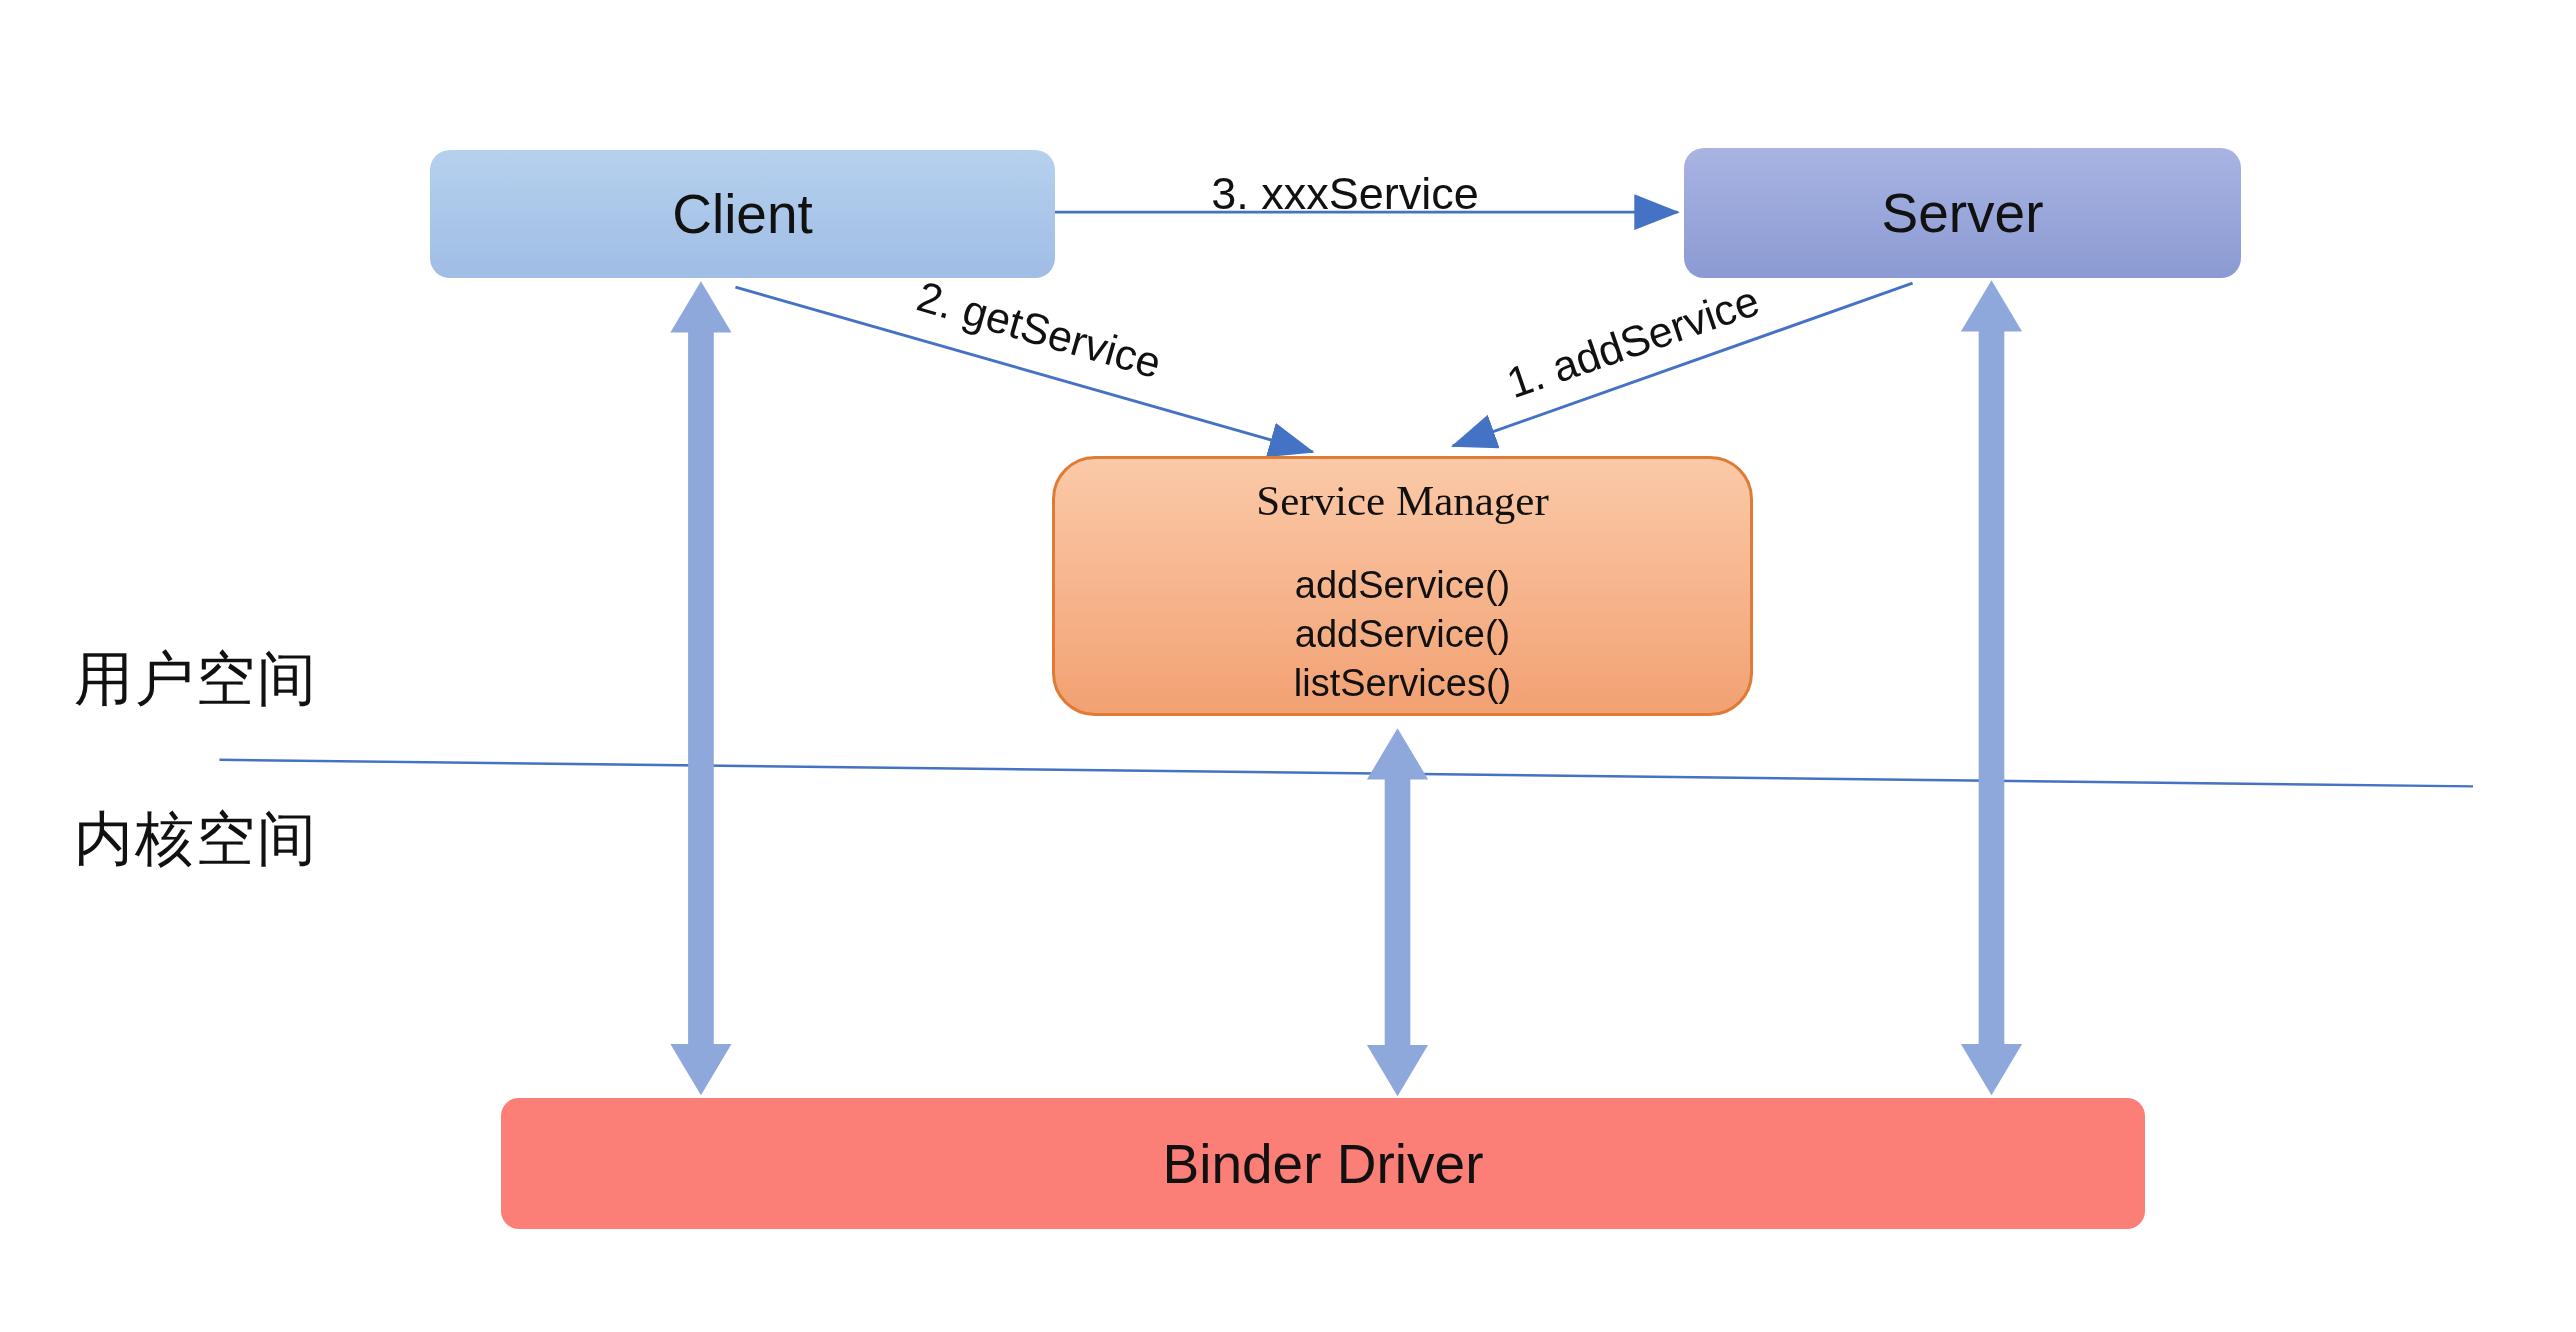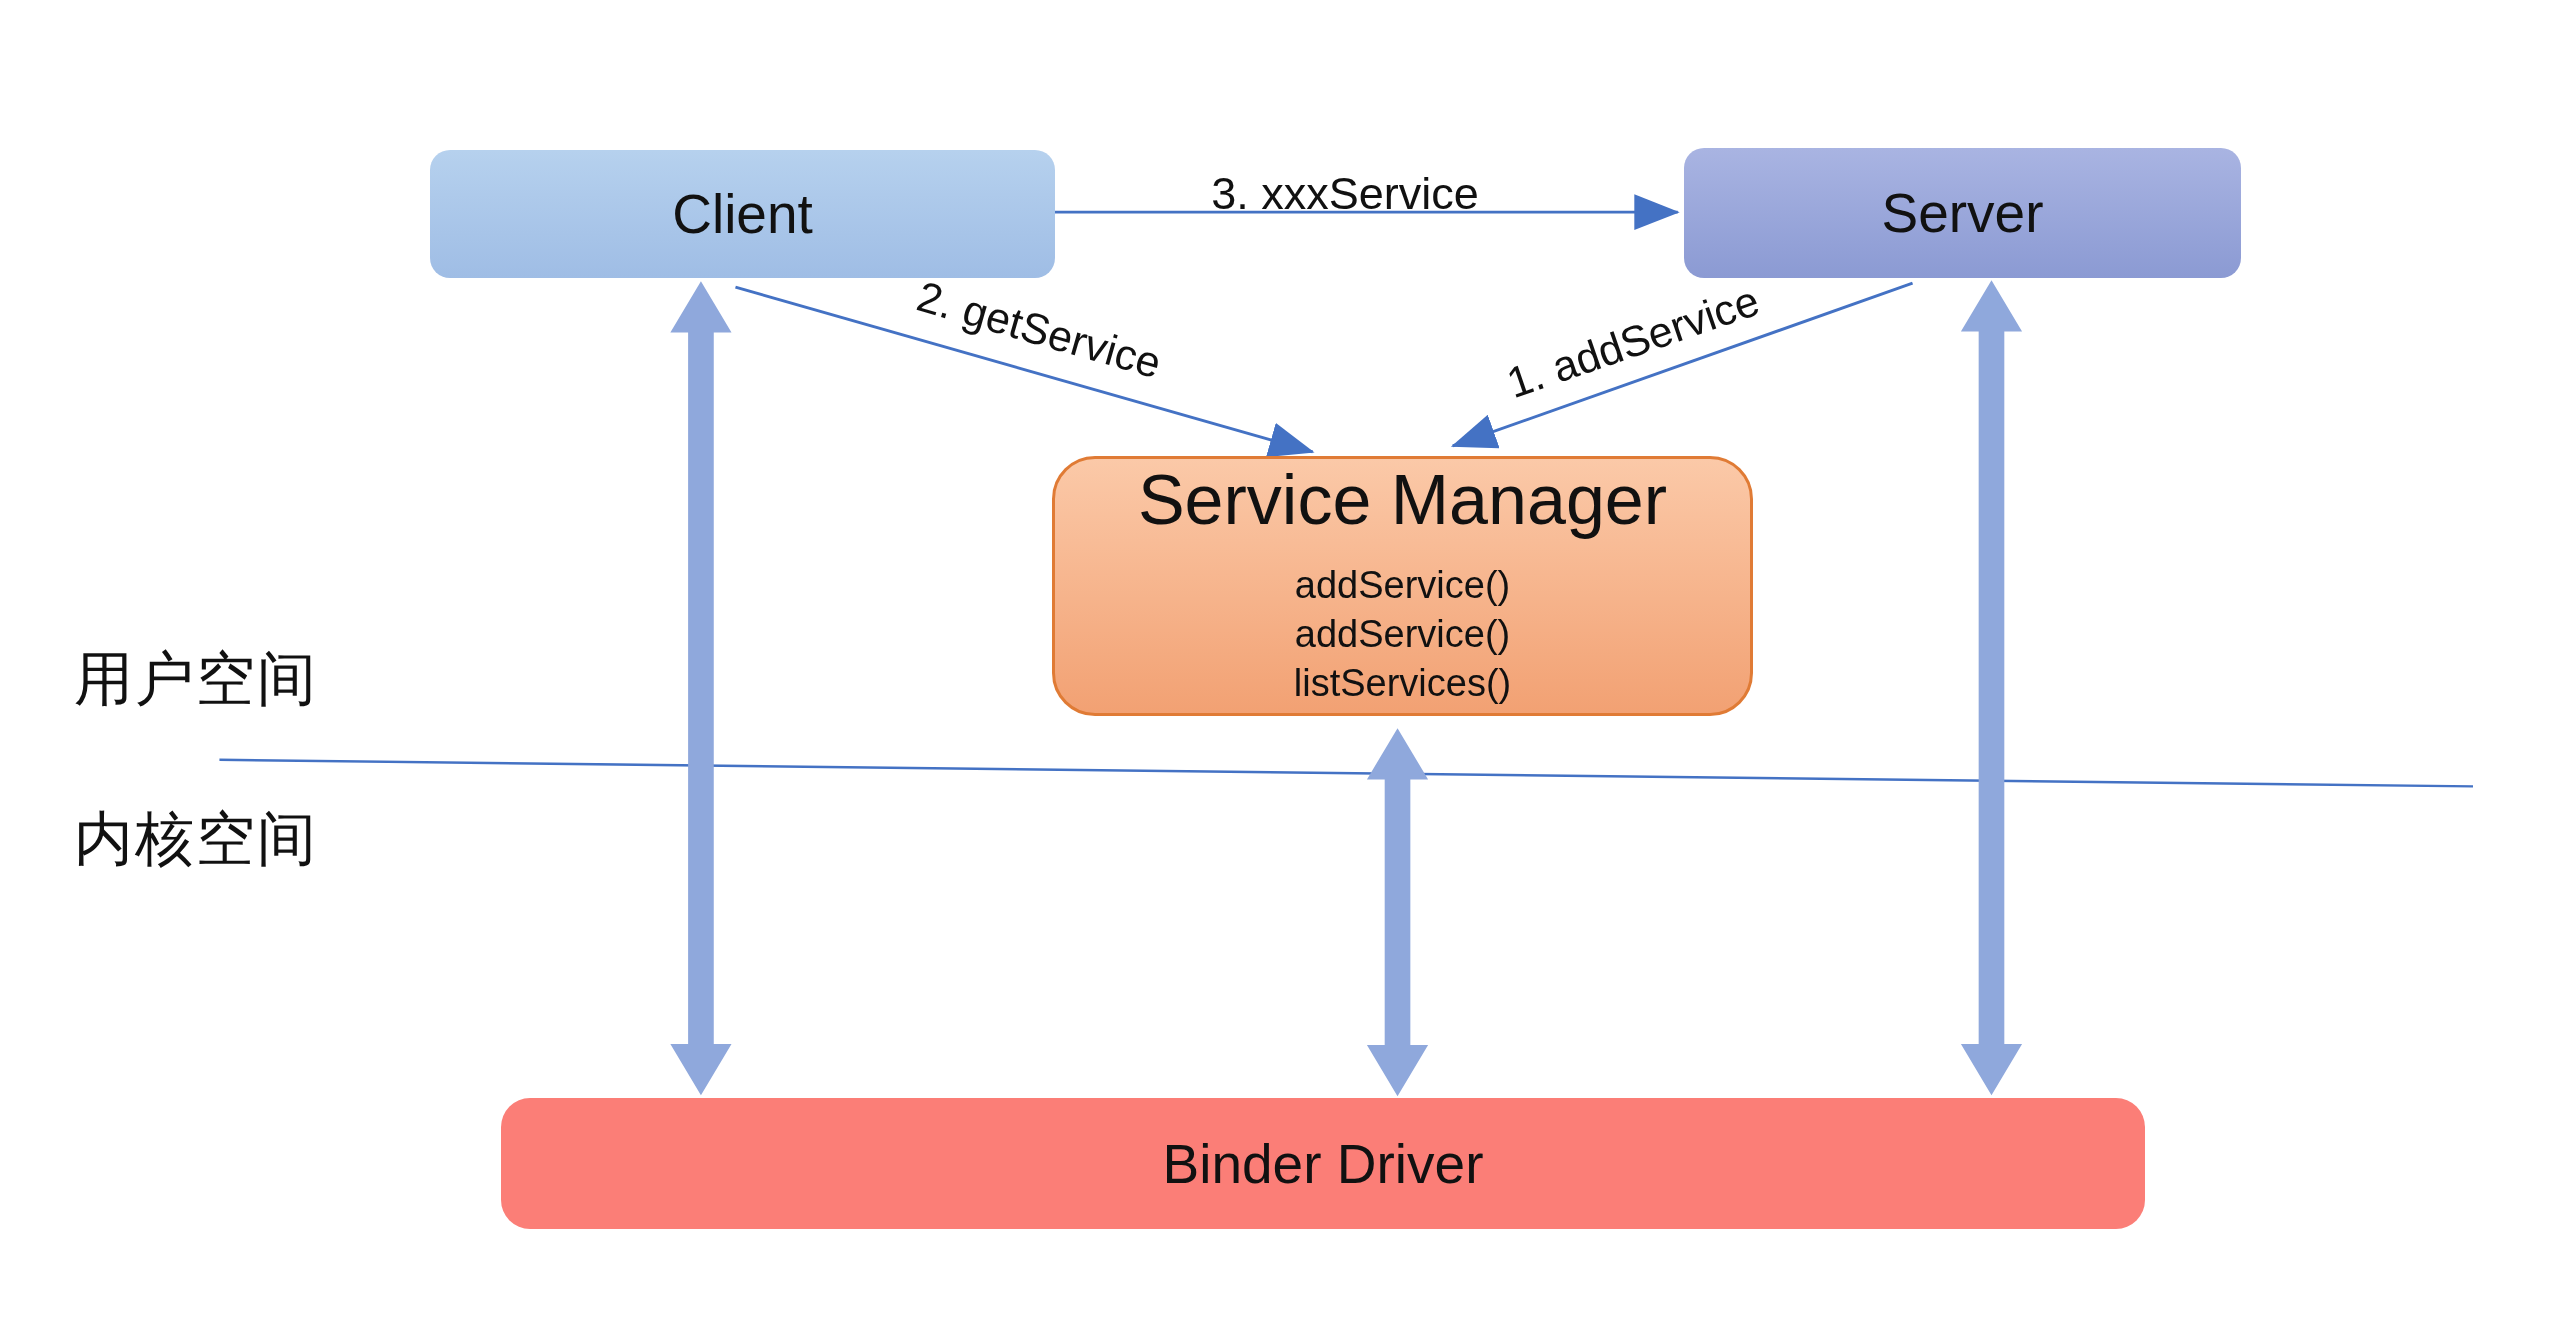--- a/index.html
+++ b/index.html
@@ -52,35 +52,36 @@
     left: 1052px; top: 456px;
     width: 701px; height: 260px;
     border-radius: 43px;
     border: 3px solid var(--sm-border, #e07b35);
     background: linear-gradient(180deg, var(--sm-top, #fbc9a8), var(--sm-bottom, #f2a173));
     flex-direction: column;
     justify-content: flex-start;
     padding-top: 10px;
   }
   .sm-title {
-    font-size: 70px;
+    font-size: 43px;
     line-height: 63px;
+    font-family: Liberation Serif, serif;
   }
   .sm-methods {
     margin-top: 29px;
     text-align: center;
   }
   .sm-method {
     font-size: 38px;
     line-height: 49px;
   }
   .binder {
     left: 501px; top: 1098px;
     width: 1644px; height: 131px;
-    border-radius: 29px;
+    border-radius: 18px;
     background: var(--binder-fill, #fb7e77);
   }
 
   .arrow-label {
     position: absolute;
     color: #111111;
     white-space: nowrap;
     transform: translate(-50%, -50%);
   }
   .lbl-xxx {

